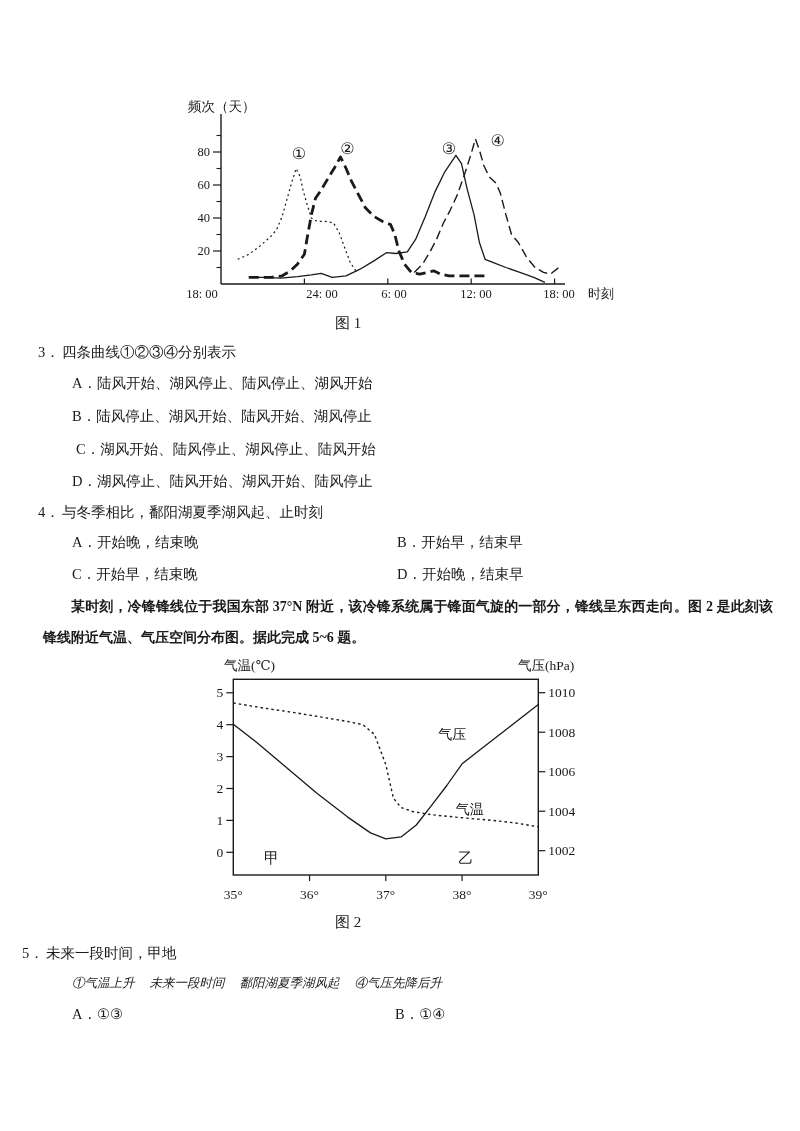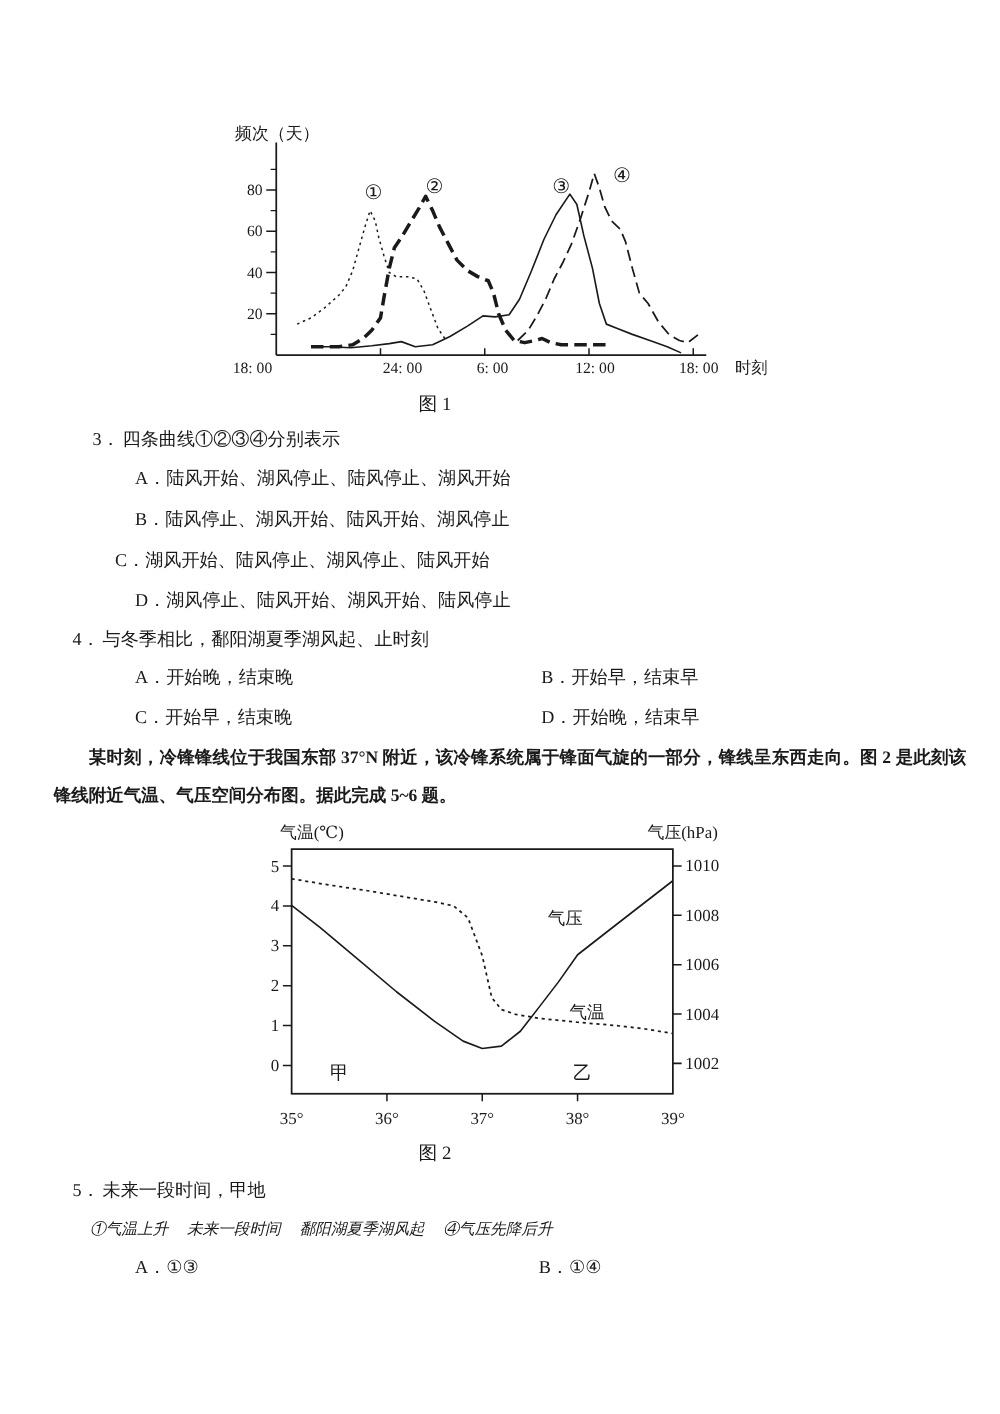--- a/index.html
+++ b/index.html
@@ -1,21 +1,21 @@
 <!DOCTYPE html>
 <html><head>
 <meta charset="utf-8">
 <style>
   html,body{margin:0;padding:0;}
   body{
     width:800px;height:1131px;position:relative;background:#ffffff;overflow:hidden;
     font-family:"Liberation Serif","DejaVu Serif",serif;color:#1a1a1a;
   }
   .abs{position:absolute;white-space:nowrap;}
-  .row{font-size:14.5px;line-height:19px;margin-left:36px;}
+  .row{font-size:14.5px;line-height:19px;}
   .qnum{display:inline-block;min-width:24px;}
   .optlabel{display:inline-block;min-width:23px;}
   .caption{left:0;width:696px;text-align:center;font-size:15px;}
   .para{
     position:absolute;left:43px;top:592px;width:730px;
     font-size:14px;line-height:30.5px;text-align:justify;text-indent:2em;
     white-space:normal;
     font-weight:bold;
   }
   .subopts{font-size:12.5px;line-height:17px;}
@@ -61,24 +61,24 @@
     <text x="179.49" y="59.20000000000002" font-size="16" text-anchor="middle">②</text>
     <text x="280.96" y="59.20000000000002" font-size="16" text-anchor="middle">③</text>
     <text x="329.61" y="50.95000000000002" font-size="16" text-anchor="middle">④</text>
   </svg>
 
 <div class="abs caption" style="top:314px">图 1</div>
 
 <div class="abs row" style="left:38px;top:343px"><span class="qnum">3．</span><span>四条曲线①②③④分别表示</span></div>
 <div class="abs row" style="left:72px;top:374px"><span class="optlabel">A．</span><span>陆风开始、湖风停止、陆风停止、湖风开始</span></div>
 <div class="abs row" style="left:72px;top:407px"><span class="optlabel">B．</span><span>陆风停止、湖风开始、陆风开始、湖风停止</span></div>
-<div class="abs row" style="left:56px;top:440px"><span class="optlabel">C．</span><span>湖风开始、陆风停止、湖风停止、陆风开始</span></div>
+<div class="abs row" style="left:76px;top:440px"><span class="optlabel">C．</span><span>湖风开始、陆风停止、湖风停止、陆风开始</span></div>
 <div class="abs row" style="left:72px;top:472px"><span class="optlabel">D．</span><span>湖风停止、陆风开始、湖风开始、陆风停止</span></div>
 
-<div class="abs row" style="left:22px;top:503px"><span class="qnum">4．</span><span>与冬季相比，鄱阳湖夏季湖风起、止时刻</span></div>
+<div class="abs row" style="left:38px;top:503px"><span class="qnum">4．</span><span>与冬季相比，鄱阳湖夏季湖风起、止时刻</span></div>
 <div class="abs row" style="left:72px;top:533px"><span class="optlabel">A．</span><span>开始晚，结束晚</span></div>
 <div class="abs row" style="left:397px;top:533px"><span class="optlabel">B．</span><span>开始早，结束早</span></div>
 <div class="abs row" style="left:72px;top:565px"><span class="optlabel">C．</span><span>开始早，结束晚</span></div>
 <div class="abs row" style="left:397px;top:565px"><span class="optlabel">D．</span><span>开始晚，结束早</span></div>
 
 <div class="para">某时刻，冷锋锋线位于我国东部 37°N 附近，该冷锋系统属于锋面气旋的一部分，锋线呈东西走向。图 2 是此刻该锋线附近气温、气压空间分布图。据此完成 5~6 题。</div>
 
 <svg id="fig2" viewBox="0 0 410 260" style="left:190px;top:650px;width:410px;height:260px">
     <text x="34" y="20" font-size="13.5">气温(℃)</text>
     <text x="328" y="20" font-size="13.5">气压(hPa)</text>

